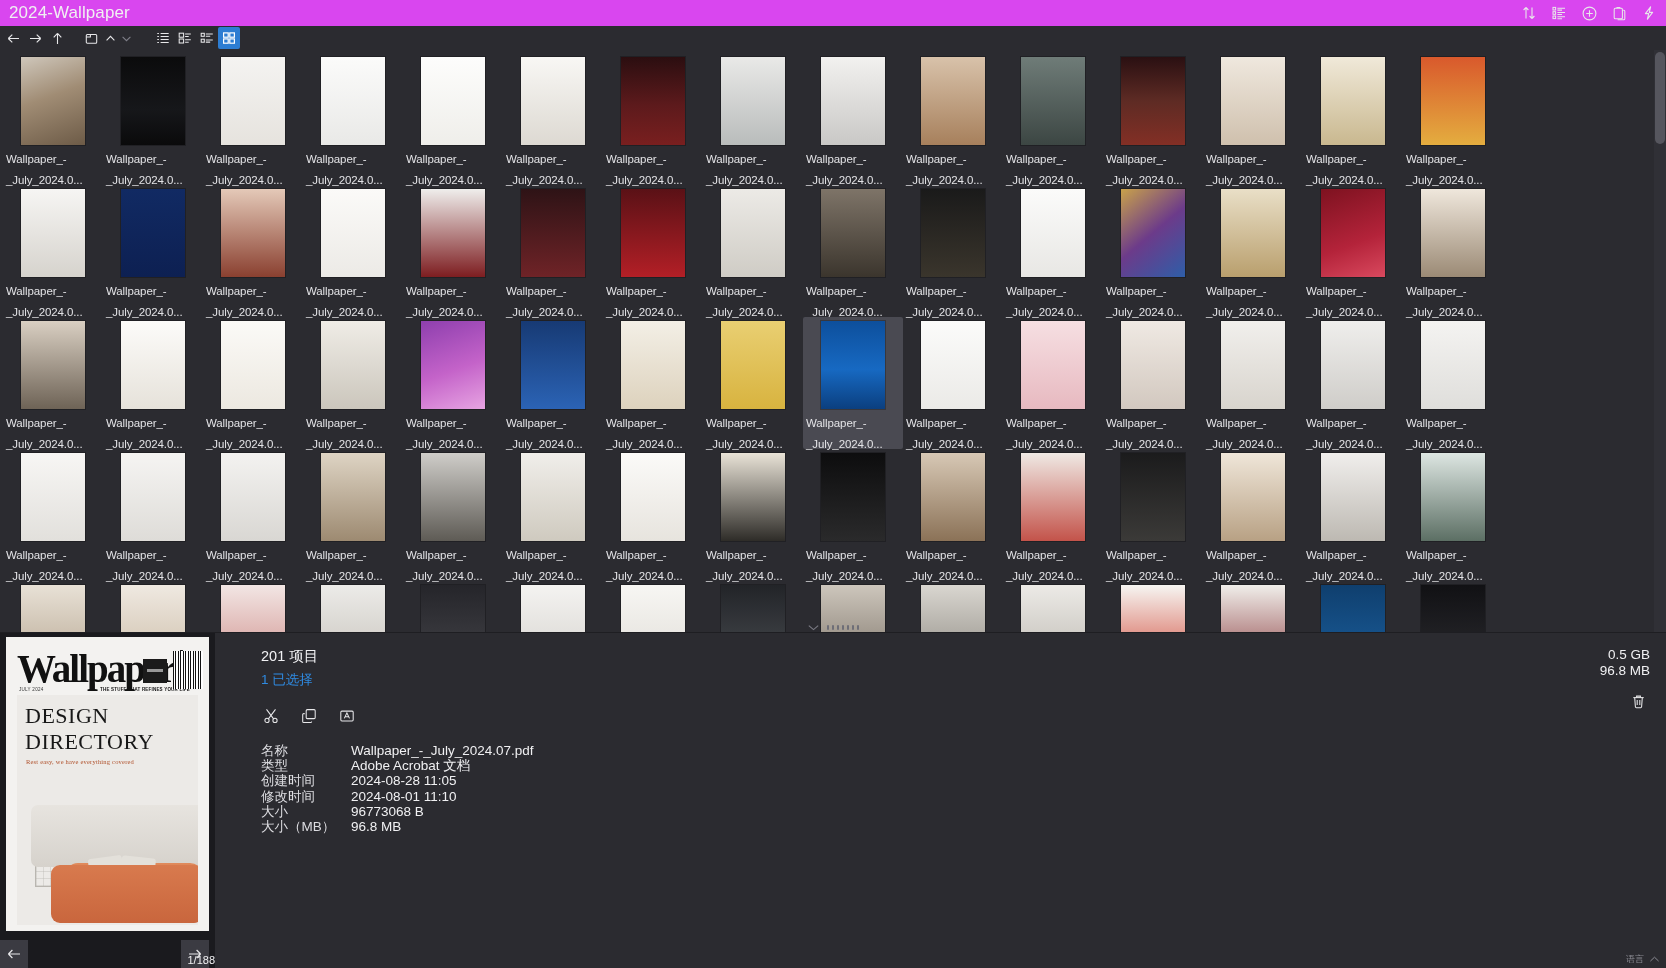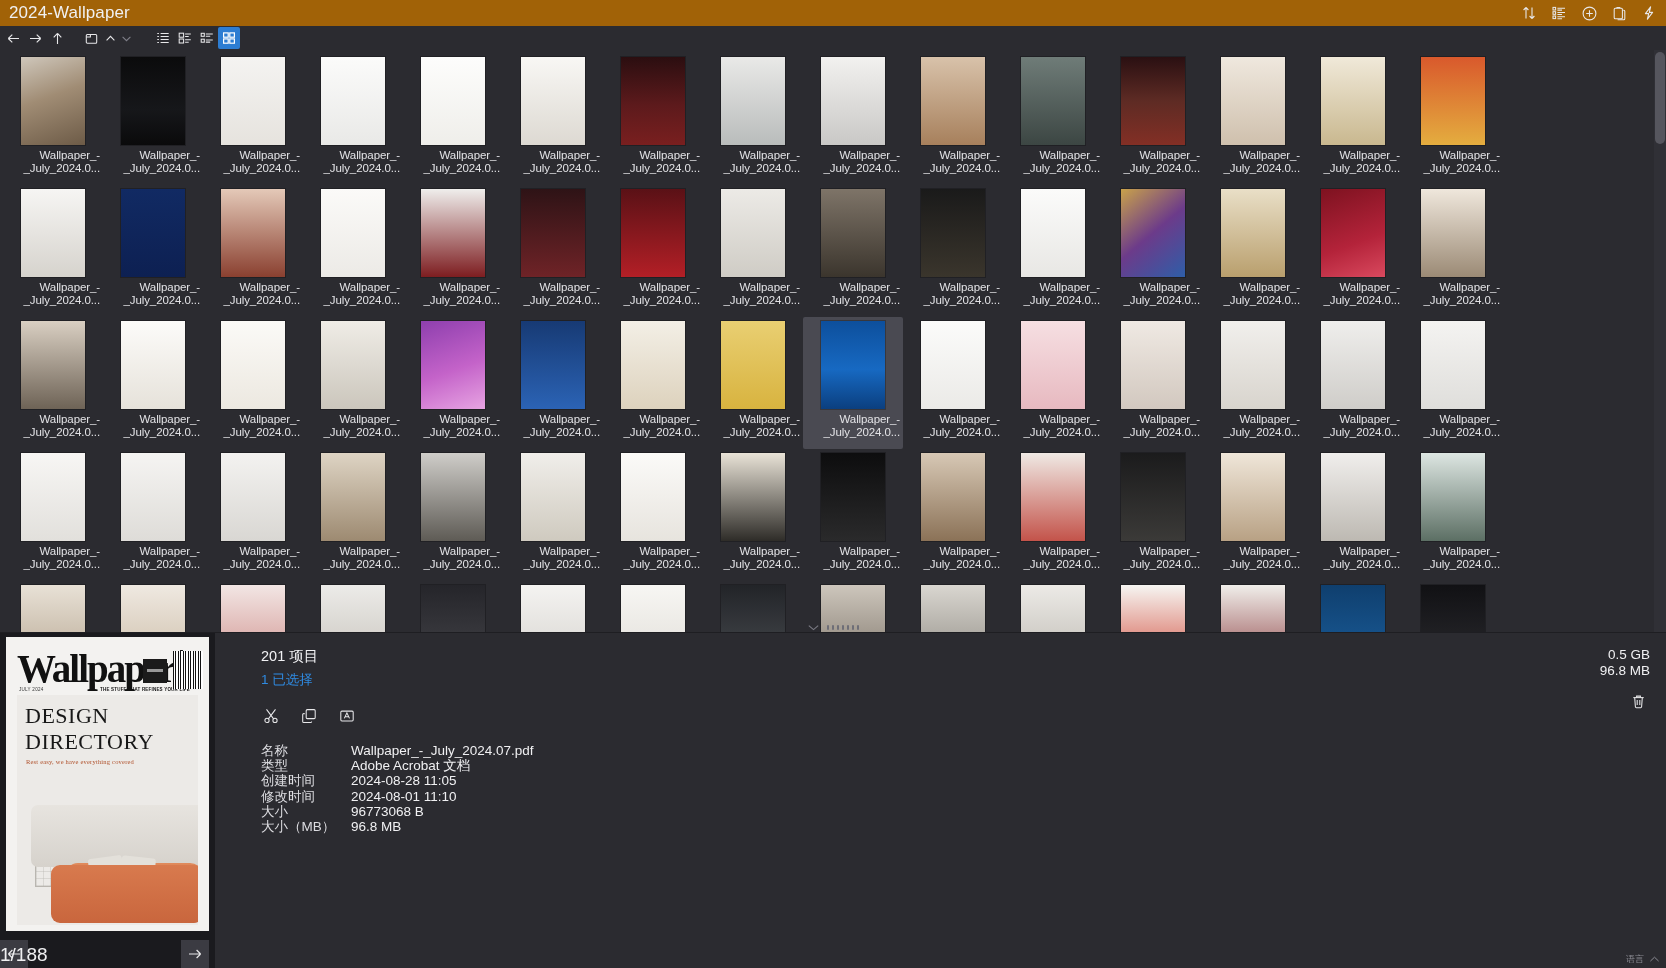--- a/index.html
+++ b/index.html
@@ -8,21 +8,21 @@
     background:#2b2b30;
     font-family:"Liberation Sans","DejaVu Sans",sans-serif;
     color:#e6e6e8;
     -webkit-font-smoothing:antialiased;
   }
   .app{ position:relative; width:1666px; height:968px; background:#2b2b30; display:flex; flex-direction:column; }
 
   
   .titlebar{
     height:26px; flex:0 0 26px; position:relative;
-    background:#a16207; display:flex; align-items:center;
+    background:#d946ef; display:flex; align-items:center;
   }
   .title-text{
     font-size:17px; color:#f0f0f2; margin-left:9px; letter-spacing:.1px;
     font-weight:400; line-height:26px;
   }
   .title-actions{
     position:absolute; right:2px; top:0; height:26px;
     display:flex; align-items:center; gap:0px;
   }
   .tbtn{
@@ -65,22 +65,22 @@
     display:flex; flex-direction:column; align-items:center;
     padding-top:4px; cursor:pointer; border-radius:2px;
   }
   .cell.selected{ background:#4a4a52; }
   .thumb{
     width:64px; height:88px; background:#cfcfcf; position:relative;
     overflow:hidden; flex:0 0 88px;
     box-shadow:0 0 0 1px rgba(0,0,0,.25);
   }
   .lbl{
-    margin-top:4px; width:94px; text-align:right;
-    font-size:11.5px; line-height:13px; color:#e3e3e6;
+    margin-top:4px; width:94px; text-align:left;
+    font-size:11.5px; line-height:21px; color:#e3e3e6;
     white-space:pre-line; letter-spacing:-.1px;
   }
 
   
   .vscroll{
     position:absolute; right:0; top:0; width:12px; bottom:0;
     background:#303036;
   }
   .vthumb{
     position:absolute; left:1px; width:10px; top:2px; height:92px;
@@ -148,22 +148,22 @@
      background:#dedbd5; border-radius:4px;}
 
   .nav-arrow{
     position:absolute; bottom:0; width:28px; height:28px;
     background:#3b3b42; display:flex; align-items:center; justify-content:center;
     cursor:pointer; color:#e8e8ea;
   }
   .nav-arrow.left{ left:0; }
   .nav-arrow.right{ right:6px; }
   .pagecount{
-    position:absolute; bottom:2px; left:0; right:0; text-align:left;
-    font-size:19px; color:#f0f0f2;
+    position:absolute; bottom:2px; left:0; right:0; text-align:right;
+    font-size:11px; color:#f0f0f2;
   }
 
   .info{
     flex:1 1 auto; position:relative; padding:14px 0 0 22px;margin-left:24px;
   }
   .count{ font-size:14.5px; color:#f2f2f4; }
   .selcount{ font-size:13.5px; color:#2f8ae0; margin-top:5px; }
   .actionrow{ display:flex; gap:10px; margin-top:14px; margin-left:-4px;}
   .abtn{ width:28px; height:26px; display:flex; align-items:center; justify-content:center;
      cursor:pointer; border-radius:3px;}

